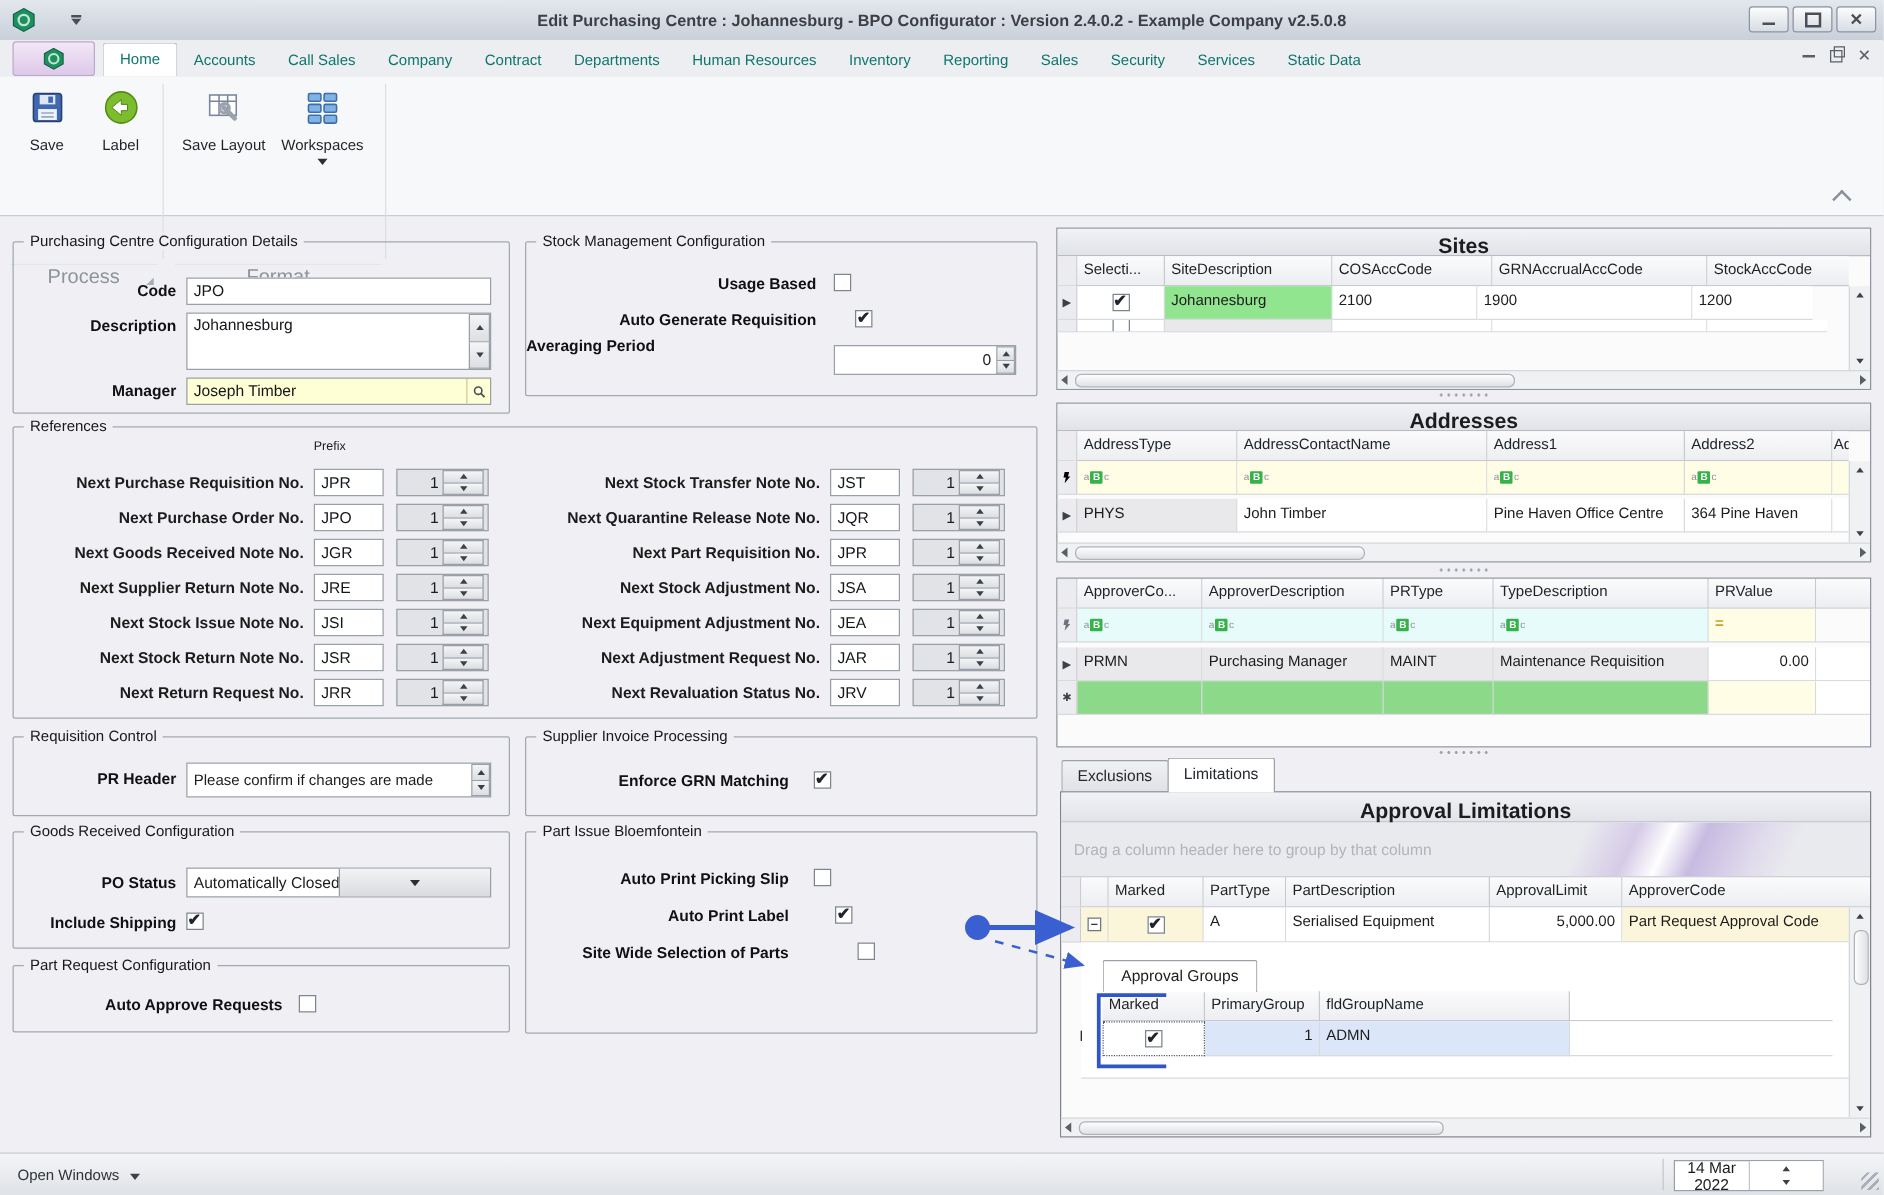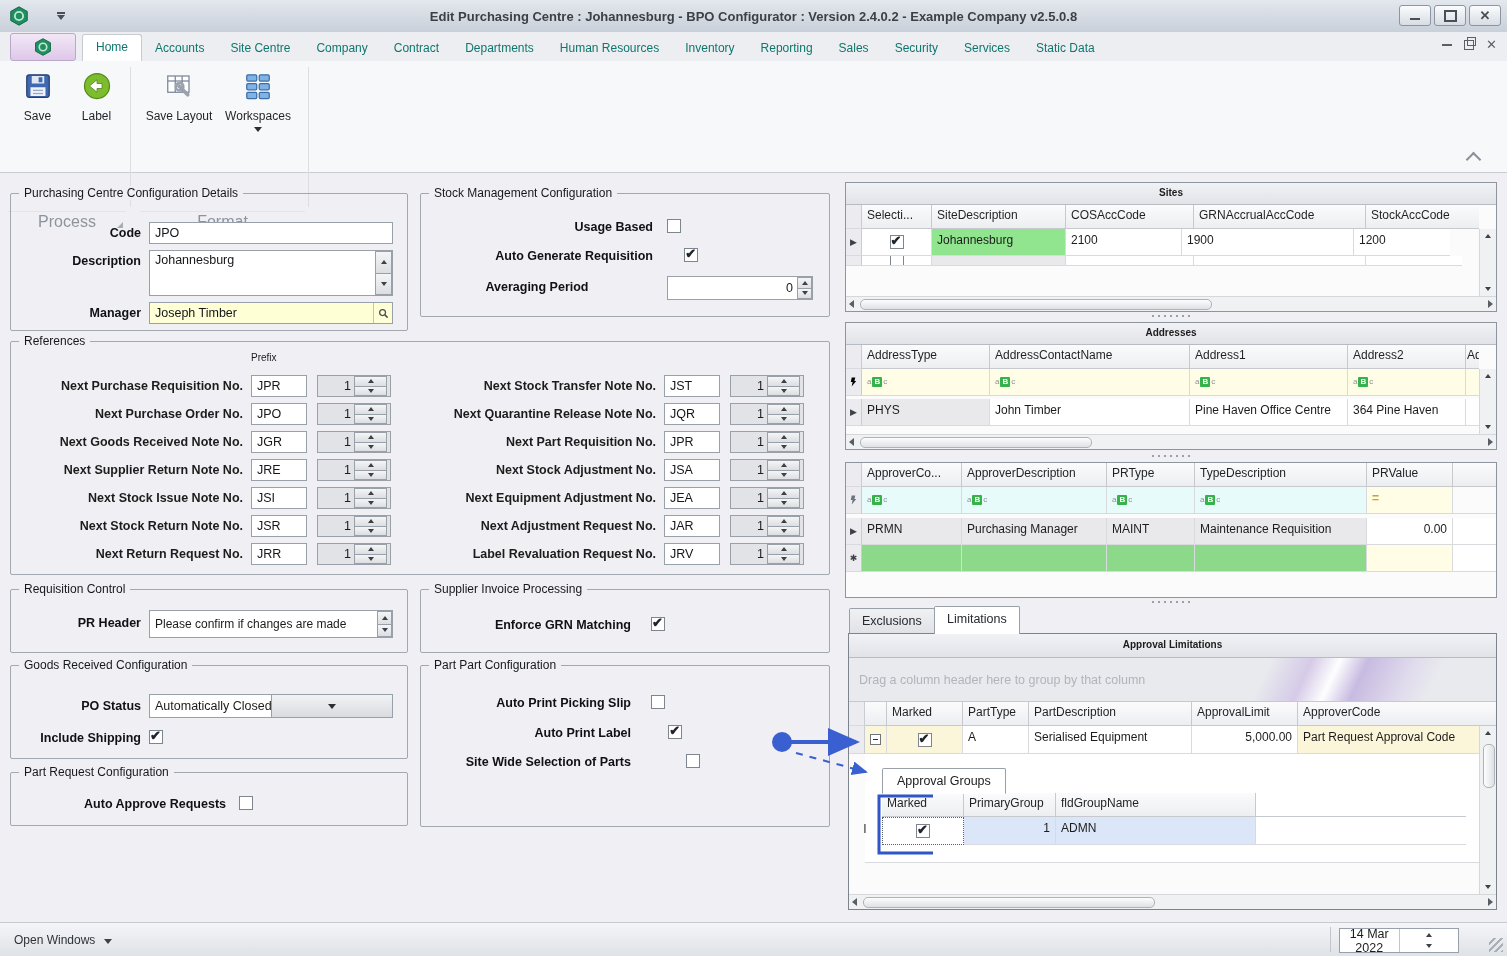--- a/index.html
+++ b/index.html
@@ -64,21 +64,21 @@
   .refpref{width:56px;height:22px;margin-left:8px}
   .refspin{width:74px;height:22px;margin-left:10px;box-sizing:border-box;border:1px solid #9aa0a8;background:#e2e3e6;display:flex;align-items:center}
   .refspin span{flex:1;text-align:right;padding-right:3px;font-size:12.5px}
   .refspin .spin{height:100%}
   .combo{box-sizing:border-box;border:1px solid #98a0aa;background:#fff;display:flex;align-items:center;height:24px}
   .combo span{flex:1;padding:0 5px;white-space:nowrap;overflow:hidden;font-size:12.5px}
   .combo .dbtn{width:18px;height:100%;background:linear-gradient(#f2f3f4,#d9dbdf);border-left:1px solid #9aa0a8;display:flex;align-items:center;justify-content:center}
 
   
   .grid{position:absolute;border:1px solid #8f959e;background:#fbfbfc;box-sizing:border-box;overflow:hidden}
-  .gt{height:22px;background:linear-gradient(#f1f2f5,#e1e3e8);border-bottom:1px solid #b7bbc2;font-weight:bold;text-align:center;font-size:10px;padding-top:4px;box-sizing:border-box}
+  .gt{height:22px;background:linear-gradient(#f1f2f5,#e1e3e8);border-bottom:1px solid #b7bbc2;font-weight:bold;text-align:center;font-size:17px;padding-top:4px;box-sizing:border-box}
   .gr{display:flex;height:27px;box-sizing:border-box}
   .gh{height:24px}
   .gc{box-sizing:border-box;border-right:1px solid #d8dade;border-bottom:1px solid #d8dade;padding:4px 5px;font-size:12px;overflow:hidden;white-space:nowrap;background:#fff}
   .gh .gc{background:linear-gradient(#fbfbfc,#eceef1);border-right:1px solid #c6c9ce;border-bottom:1px solid #c6c9ce;padding-top:3px;color:#1e2125}
   .gi{width:16px;flex:none;background:#ececf0;border-right:1px solid #c9ccd1;border-bottom:1px solid #d8dade;display:flex;align-items:center;justify-content:center;color:#3c4148;font-size:9px;box-sizing:border-box}
   .cbcell{display:flex;align-items:center;justify-content:center}
   .hs{position:absolute;bottom:0;left:0;right:0;height:15px;background:#f0f1f3;border-top:1px solid #d5d7da;display:flex;align-items:center;padding:0 3px;box-sizing:border-box}
   .hs .thumb{height:9px;background:linear-gradient(#fdfdfe,#dfe1e5);border:1px solid #aeb3ba;border-radius:5px}
   .vs{position:absolute;right:0;width:17px;background:#f0f1f3;border-left:1px solid #d5d7da;box-sizing:border-box}
   .vtri{position:absolute;left:5px}
@@ -141,21 +141,21 @@
 
 <div class="tabrow">
   <div class="appbtn">
     <svg viewBox="0 0 24 24">
         <polygon points="12,2 21,7 21,17 12,22 3,17 3,7" fill="#1f8f5f" stroke="#0e5e3f"></polygon>
         <circle cx="12" cy="12" r="4.5" fill="none" stroke="#bfe8d4" stroke-width="2"></circle>
       </svg>
   </div>
   <div class="rtab active">Home</div>
   <div class="rtab">Accounts</div>
-  <div class="rtab">Site Centre</div>
+  <div class="rtab">Call Sales</div>
   <div class="rtab">Company</div>
   <div class="rtab">Contract</div>
   <div class="rtab">Departments</div>
   <div class="rtab">Human Resources</div>
   <div class="rtab">Inventory</div>
   <div class="rtab">Reporting</div>
   <div class="rtab">Sales</div>
   <div class="rtab">Security</div>
   <div class="rtab">Services</div>
   <div class="rtab">Static Data</div>
@@ -255,21 +255,21 @@
       </span>
     </div>
   </div>
 
   <div class="groupbox" style="left:420px;top:20px;width:408px;height:122px">
     <span class="gb-title">Stock Management Configuration</span>
     <label class="flabel abs" style="left:0;top:26px;width:232px;text-align:right">Usage Based</label>
     <span class="cb abs" style="left:246px;top:25px"></span>
     <label class="flabel abs" style="left:0;top:55px;width:232px;text-align:right">Auto Generate Requisition</label>
     <span class="cb abs checked" style="left:246px;top:54px"></span>
-    <label class="flabel abs" style="left:0;top:86px;width:232px;text-align:center">Averaging Period</label>
+    <label class="flabel abs" style="left:0;top:76px;width:232px;text-align:left">Averaging Period</label>
     <div class="abs" style="left:246px;top:82px;width:146px;height:24px;border:1px solid #98a0aa;background:#fff;display:flex;box-sizing:border-box">
       <span style="flex:1;text-align:right;padding:4px 4px 0 0;font-size:12.5px">0</span>
       <span class="spin" style="height:100%">
           <b>
             <i class="t-up"></i>
           </b>
           <b>
             <i class="t-dn"></i>
           </b>
         </span>
@@ -470,21 +470,21 @@
             <b>
               <i class="t-up"></i>
             </b>
             <b>
               <i class="t-dn"></i>
             </b>
           </span>
         </span>
       </div>
     <div class="refrow" style="left:405px;top:200px">
-        <span class="reflab" style="width:240px">Label Revaluation Request No.</span>
+        <span class="reflab" style="width:240px">Next Revaluation Status No.</span>
         <input class="tinput refpref" value="JRV" style="">
         <span class="refspin">
           <span>1</span>
           <span class="spin">
             <b>
               <i class="t-up"></i>
             </b>
             <b>
               <i class="t-dn"></i>
             </b>
@@ -522,21 +522,21 @@
       <span>Automatically Closed when all goo...</span>
       <span class="dbtn">
           <i class="tri-dn" style="border-top-color:#2b2e33"></i>
         </span>
     </div>
     <label class="flabel abs" style="left:0;top:65px;width:130px;text-align:right">Include Shipping</label>
     <span class="cb abs checked" style="left:138px;top:64px"></span>
   </div>
 
   <div class="groupbox" style="left:420px;top:492px;width:408px;height:160px">
-    <span class="gb-title">Part Part Configuration</span>
+    <span class="gb-title">Part Issue Bloemfontein</span>
     <label class="flabel abs" style="left:0;top:30px;width:210px;text-align:right">Auto Print Picking Slip</label>
     <span class="cb abs" style="left:230px;top:29px"></span>
     <label class="flabel abs" style="left:0;top:60px;width:210px;text-align:right">Auto Print Label</label>
     <span class="cb abs checked" style="left:230px;top:59px"></span>
     <label class="flabel abs" style="left:0;top:89px;width:210px;text-align:right">Site Wide Selection of Parts</label>
     <span class="cb abs" style="left:230px;top:88px"></span>
   </div>
 
   <div class="groupbox" style="left:10px;top:599px;width:396px;height:52px">
     <span class="gb-title">Part Request Configuration</span>

